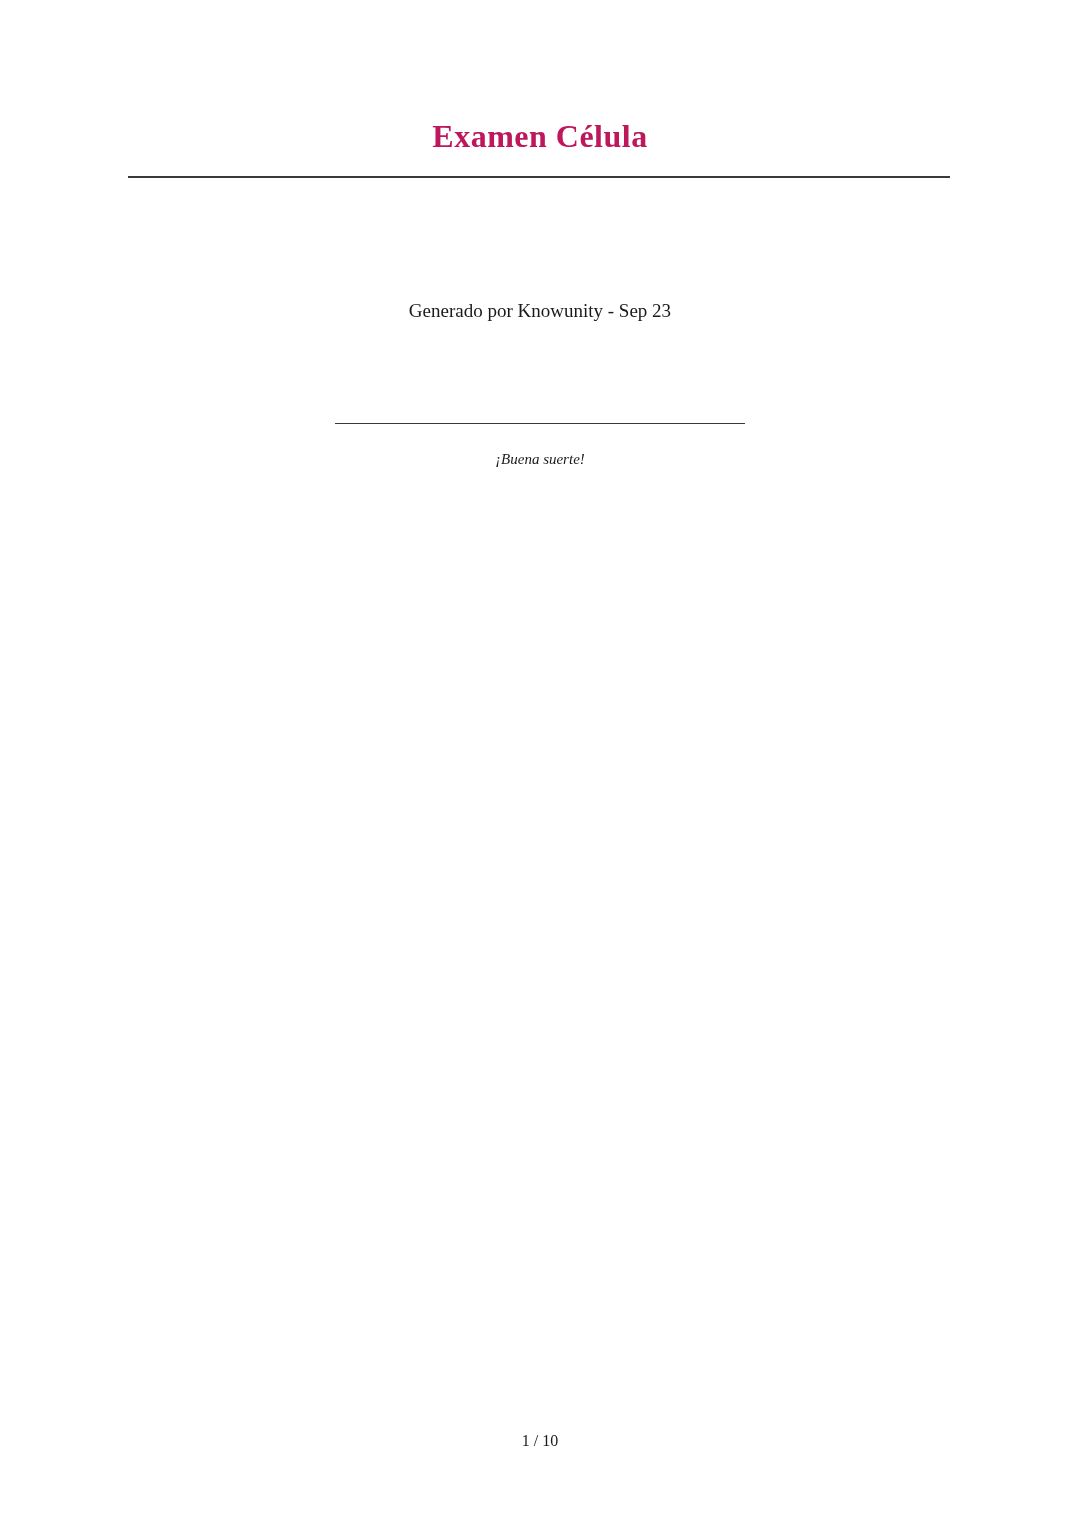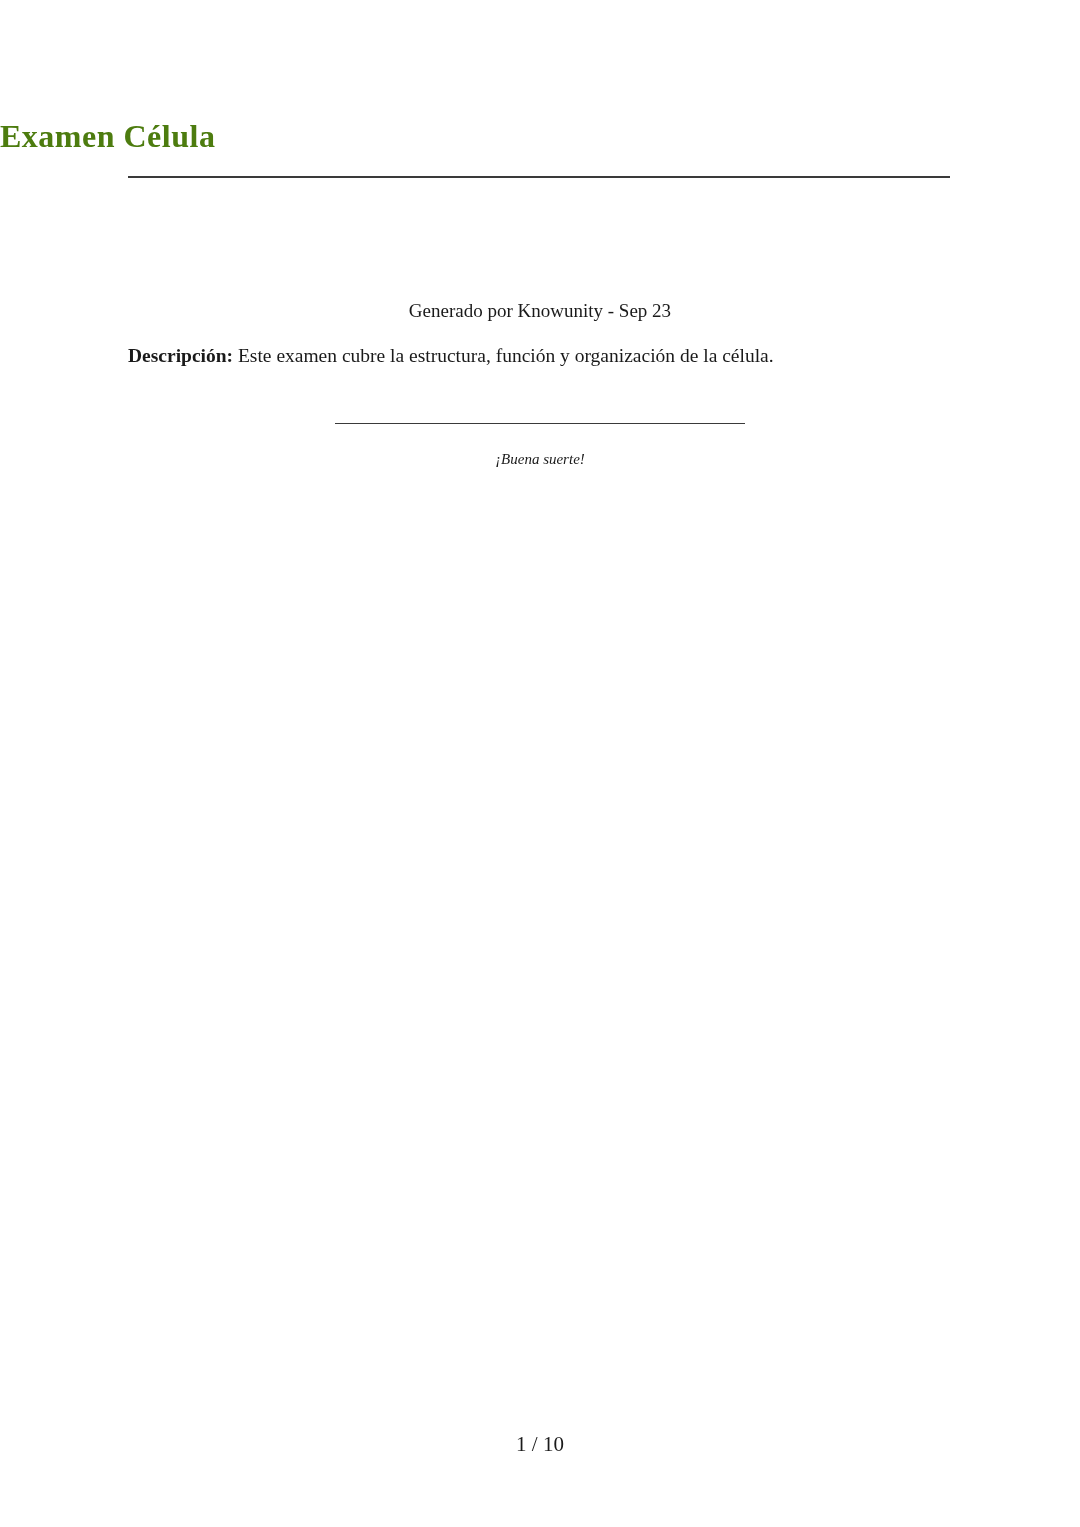--- a/index.html
+++ b/index.html
@@ -15,25 +15,25 @@
     font-family: "Liberation Serif", "DejaVu Serif", serif;
     color: #1a1a1a;
     overflow: hidden;
   }
   .doc-title {
     position: absolute;
     top: 118px;
     left: 0;
     width: 100%;
     margin: 0;
-    text-align: left;
+    text-align: center;
     font-size: 32px;
     font-weight: bold;
     letter-spacing: 0.5px;
-    color: #4d7c0f;
+    color: #be185d;
   }
   .title-rule {
     position: absolute;
     top: 176px;
     left: 128px;
     width: 822px;
     height: 0;
     border: none;
     border-top: 2px solid #3a3a3a;
     margin: 0;
@@ -80,38 +80,35 @@
     font-size: 15px;
     font-style: italic;
     color: #1a1a1a;
   }
   .page-number {
     position: absolute;
     top: 1432px;
     left: 0;
     width: 100%;
     text-align: center;
-    font-size: 21px;
+    font-size: 16px;
     color: #1a1a1a;
   }
 </style>
 </head>
 <body>
 
 <div class="page">
 
   <h1 class="doc-title">Examen Célula</h1>
 
   <hr class="title-rule">
 
   <div class="generated-line">Generado por Knowunity - Sep 23</div>
 
-  <div class="description-line">
-    <span class="label">Descripción:</span><span> Este examen cubre la estructura, función y organización de la célula.</span>
-  </div>
 
   <hr class="mid-rule">
 
   <div class="good-luck">¡Buena suerte!</div>
 
   <div class="page-number">1 / 10</div>
 
 </div>
 
 </body></html>

